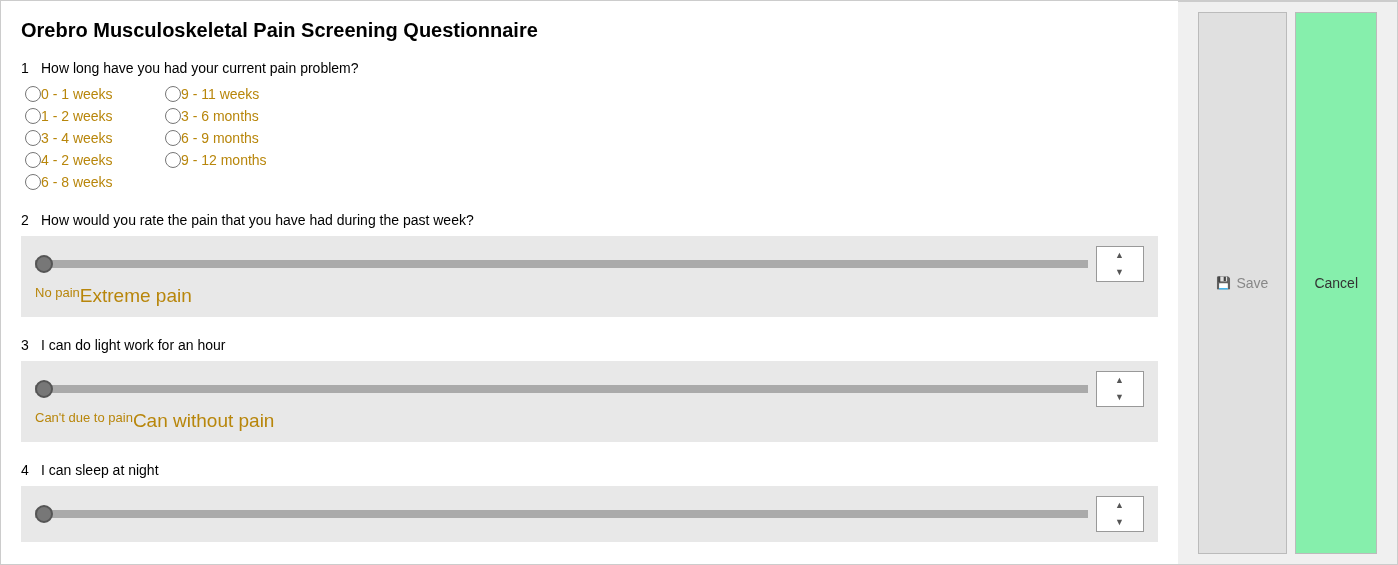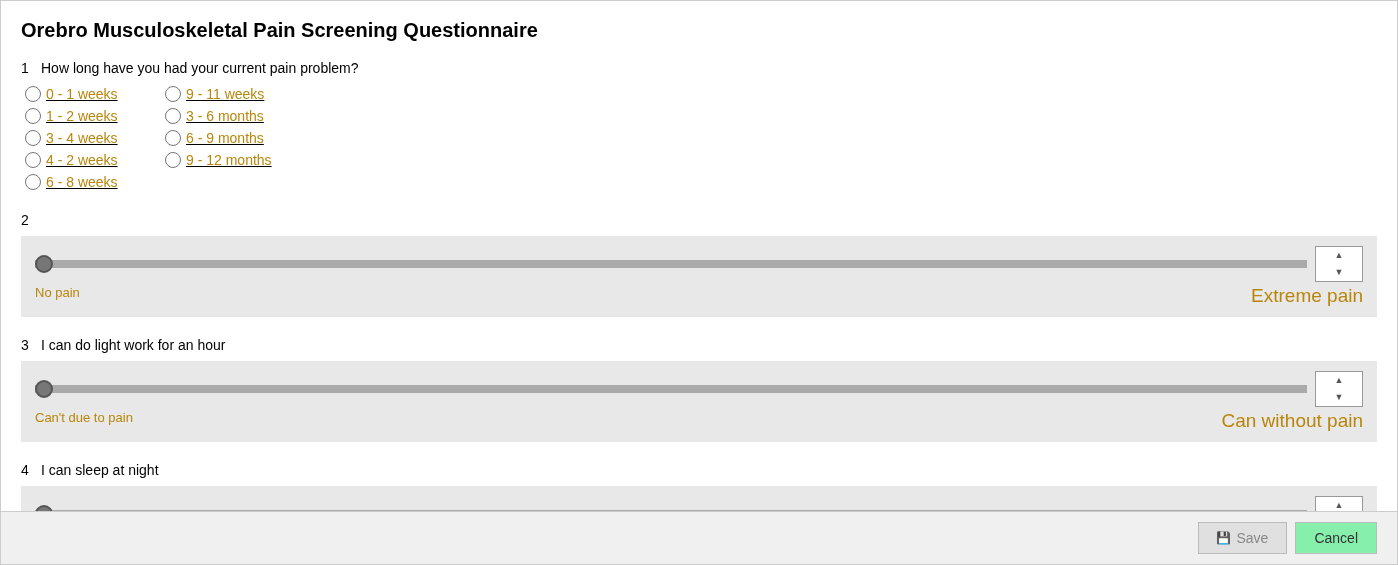--- a/index.html
+++ b/index.html
@@ -11,21 +11,21 @@
       flex-direction: column;
       align-items: center;
       justify-content: center;
       min-height: 100vh;
     }
     .dialog-wrapper {
       width: 1398px;
       height: 565px;
       background: #fff;
       display: flex;
-      flex-direction: column;
+      flex-direction: row;
       border: 1px solid #ccc;
       position: relative;
       overflow: hidden;
     }
     .dialog-content {
       flex: 1;
       overflow-y: scroll;
       padding: 18px 20px 10px 20px;
       position: relative;
     }
@@ -65,23 +65,21 @@
     
     .radio-grid {
       display: grid;
       grid-template-columns: 130px 160px;
       gap: 2px 10px;
       margin-left: 4px;
     }
     .radio-option {
       display: flex;
       align-items: center;
-      gap: 5px;
       padding: 2px 0;
-      text-decoration: underline;
     }
     .radio-option input[type="radio"] {
       width: 16px;
       height: 16px;
       margin: 0;
       cursor: pointer;
       accent-color: #666;
     }
     .radio-option label {
       color: #b8860b;
@@ -149,23 +147,22 @@
       justify-content: center;
       font-size: 9px;
       color: #555;
       cursor: pointer;
       border: none;
       background: transparent;
       line-height: 1;
     }
     .slider-labels {
       display: flex;
-      justify-content: space-between;
+      justify-content: flex-start;
       margin-top: 3px;
-      gap: 21px;
     }
     .slider-label-left {
       color: #b8860b;
       font-size: 13px;
     }
     .slider-label-right {
       color: #b8860b;
       font-size: 19px;
     }
     
@@ -251,20 +248,21 @@
         <div class="radio-option">
           <input type="radio" name="q1" id="q1_8" style="">
           <label for="q1_8">9 - 12 months</label>
         </div>
       </div>
     </div>
 
     <div class="question-block">
       <div class="question-label">
         <span class="question-number">2</span>
+        <span class="question-text">How would you rate the pain that you have had during the past week?</span>
       </div>
       <div class="slider-section">
         <div class="slider-row">
           <div class="slider-track-wrap">
             <input type="range" min="0" max="10" value="0" name="q2" style="">
           </div>
           <div class="slider-spinbox">
             <button class="spinbox-up">▲</button>
             <button class="spinbox-down">▼</button>
           </div>

